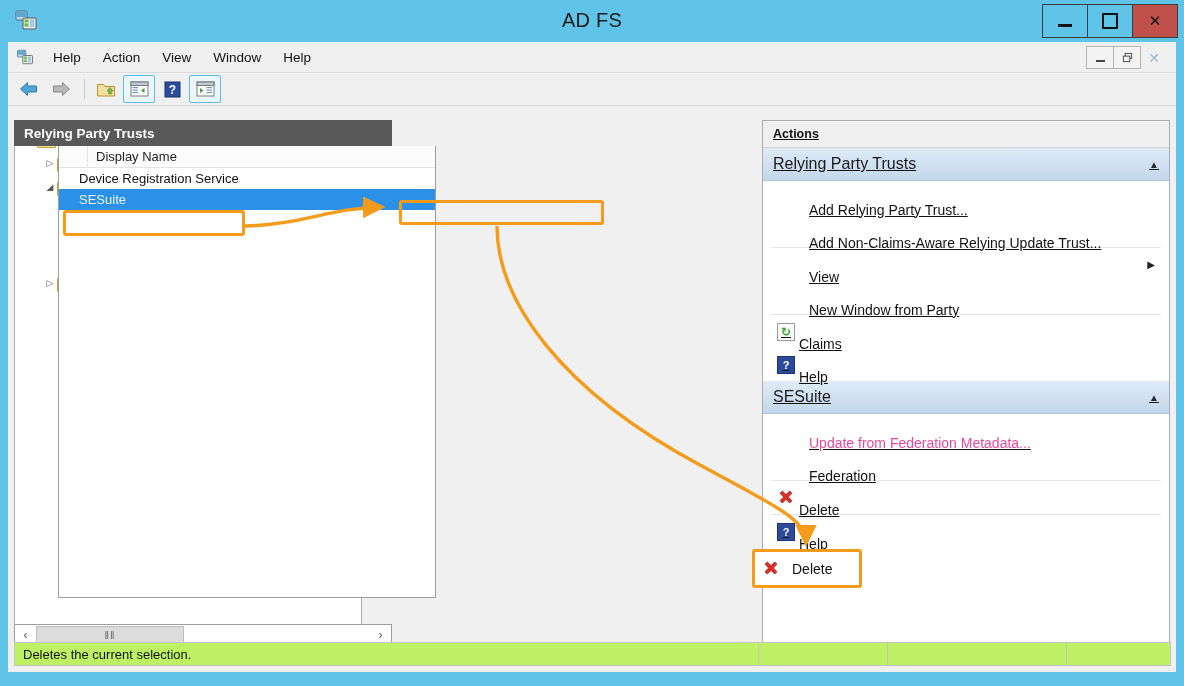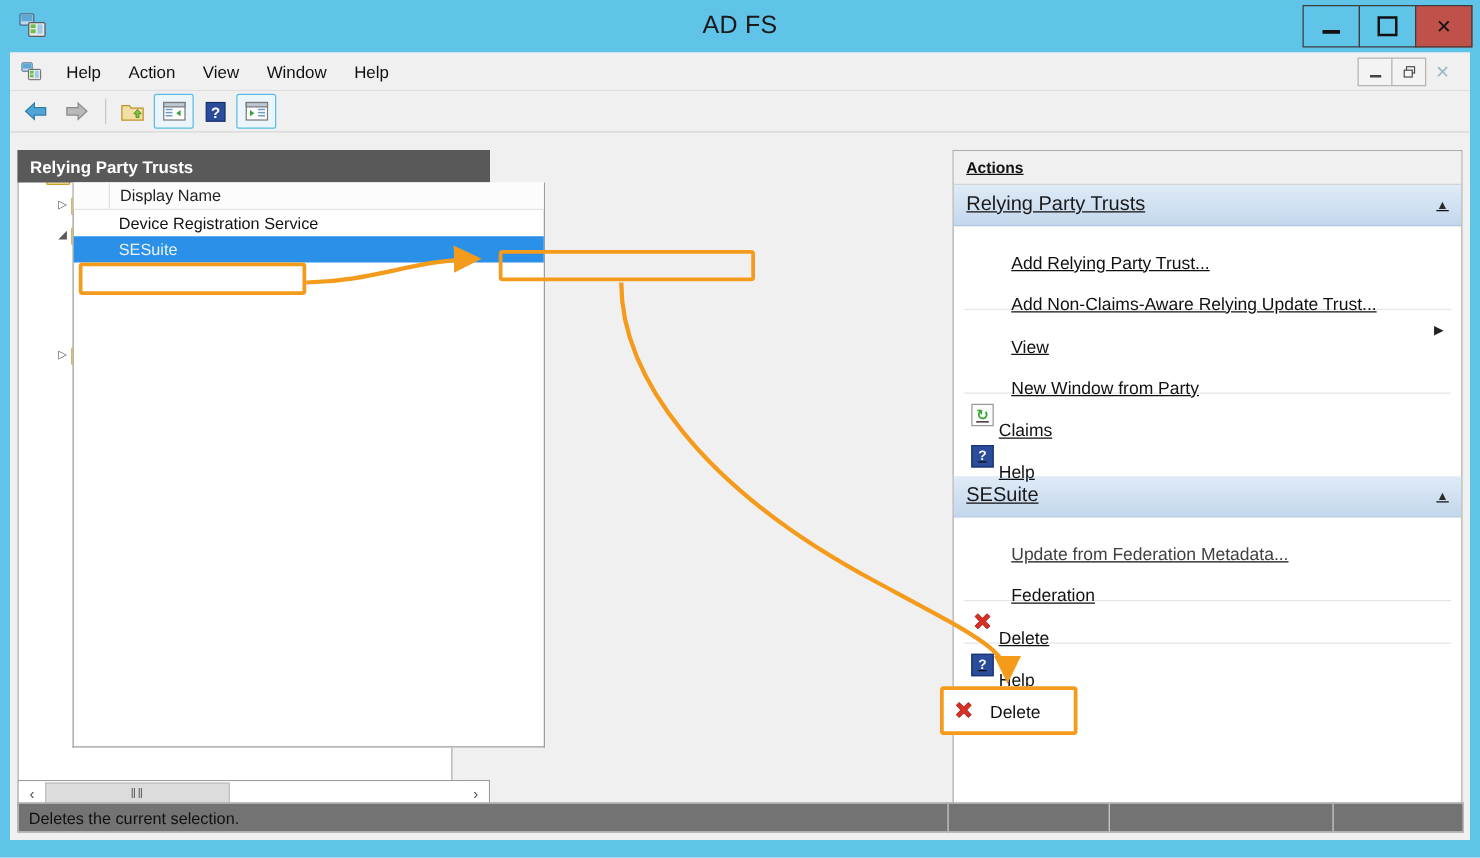--- a/index.html
+++ b/index.html
@@ -66,53 +66,53 @@
     border:1px solid #5E9FC0;border-radius:1px;}
 
   
   .list-header{position:absolute;left:0;top:0;width:378px;height:26px;background:#595959;
     color:#FFF;font-size:13.5px;font-weight:bold;display:flex;align-items:center;padding-left:10px;box-sizing:border-box;}
   .list-body{position:absolute;left:0;top:26px;width:378px;height:452px;background:#FFF;
     border:1px solid #9D9D9D;border-top:none;box-sizing:border-box;margin-left:44px;}
   .lv-head{display:flex;height:21px;border-bottom:1px solid #E3E3E3;background:#FCFCFC;}
   .lv-head .gut{width:28px;border-right:1px solid #E3E3E3;}
   .lv-head .col{flex:1;padding-left:8px;font-size:13px;color:#222;line-height:21px;}
-  .lv-row{display:flex;height:21px;align-items:center;padding-left:36px;font-size:13px;color:#111;}
+  .lv-row{display:flex;height:21px;align-items:center;padding-left:20px;font-size:13px;color:#111;}
   .lv-row.sel{background:#2A90E8;color:#E9F3FC;}
   .hscroll{position:absolute;left:0;top:504px;width:378px;height:22px;background:#FFF;
     border:1px solid #9D9D9D;box-sizing:border-box;display:flex;align-items:stretch;}
   .hs-btn{width:21px;display:flex;align-items:center;justify-content:center;color:#555;font-size:12px;background:#FFF;}
   .hs-track{flex:1;background:#FFF;position:relative;}
   .hs-thumb{position:absolute;left:0;top:1px;bottom:1px;width:146px;background:#DCDCDC;
     border:1px solid #BFBFBF;display:flex;align-items:center;justify-content:center;color:#666;font-size:11px;letter-spacing:1px;}
 
   
   .act-header{height:26px;background:#F0F0F0;border-bottom:1px solid #D3D3D3;
     display:flex;align-items:center;padding-left:10px;font-size:12.5px;font-weight:bold;color:#111;}
   .act-group-title{height:32px;display:flex;align-items:center;padding:0 10px;
     background:linear-gradient(#DFEBF7,#C3D7EC);border-bottom:1px solid #AFC6DC;
     font-size:16px;color:#1a1a1a;justify-content:space-between;}
   .act-group-title .caret{font-size:10px;color:#2b2b2b;}
   .act-item{height:33px;display:flex;align-items:center;padding-left:10px;font-size:14px;color:#111;position:relative;}
-  .act-item.disabled{color:#404040;text-align:right;}
+  .act-item.disabled{color:#ec4899;text-align:right;}
   .act-item .ico{width:26px;flex:0 0 auto;display:flex;align-items:center;justify-content:center;}
   .act-item .lbl{padding-left:10px;margin-top:24px;}
   .act-item.hasicon .lbl{padding-left:0;}
   .act-sep{height:1px;background:#E6E6E6;margin:0 8px;}
   .submenu-caret{position:absolute;right:14px;font-size:10px;color:#222;}
 
   .icon-refresh{width:16px;height:16px;border:1px solid #9A9A9A;background:#FBFBFB;
     display:flex;align-items:center;justify-content:center;color:#34A832;font-size:12px;font-weight:bold;}
   .icon-help{width:16px;height:16px;background:#2B4C9B;border:1px solid #1B3370;color:#FFF;
     display:flex;align-items:center;justify-content:center;font-size:11px;font-weight:bold;}
   .icon-delete{width:18px;height:18px;position:relative;}
 
   
   .statusbar{position:absolute;left:6px;top:600px;width:1156px;height:24px;display:flex;}
-  .sb-cell{background:#737373;border:1px solid #C4C4C4;box-sizing:border-box;margin-right:-1px;
+  .sb-cell{background:#bef264;border:1px solid #C4C4C4;box-sizing:border-box;margin-right:-1px;
     display:flex;align-items:center;padding-left:8px;font-size:13px;color:#111;}
   .sb-main{flex:1;}
   .sb-a{width:130px;}
   .sb-b{width:180px;}
   .sb-c{width:105px;}
 
   
   .anno{position:absolute;inset:0;pointer-events:none;}
   .anno-box{position:absolute;border:3px solid #F59B1C;border-radius:3px;box-sizing:border-box;}
 </style>

